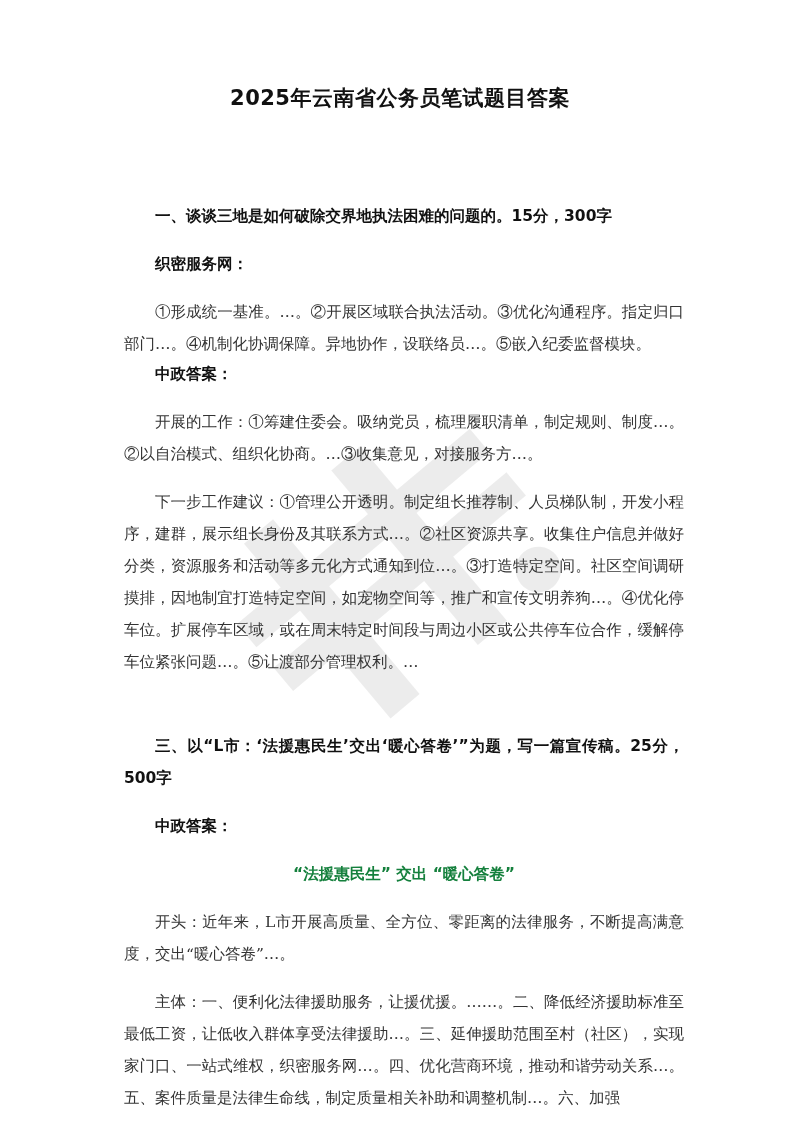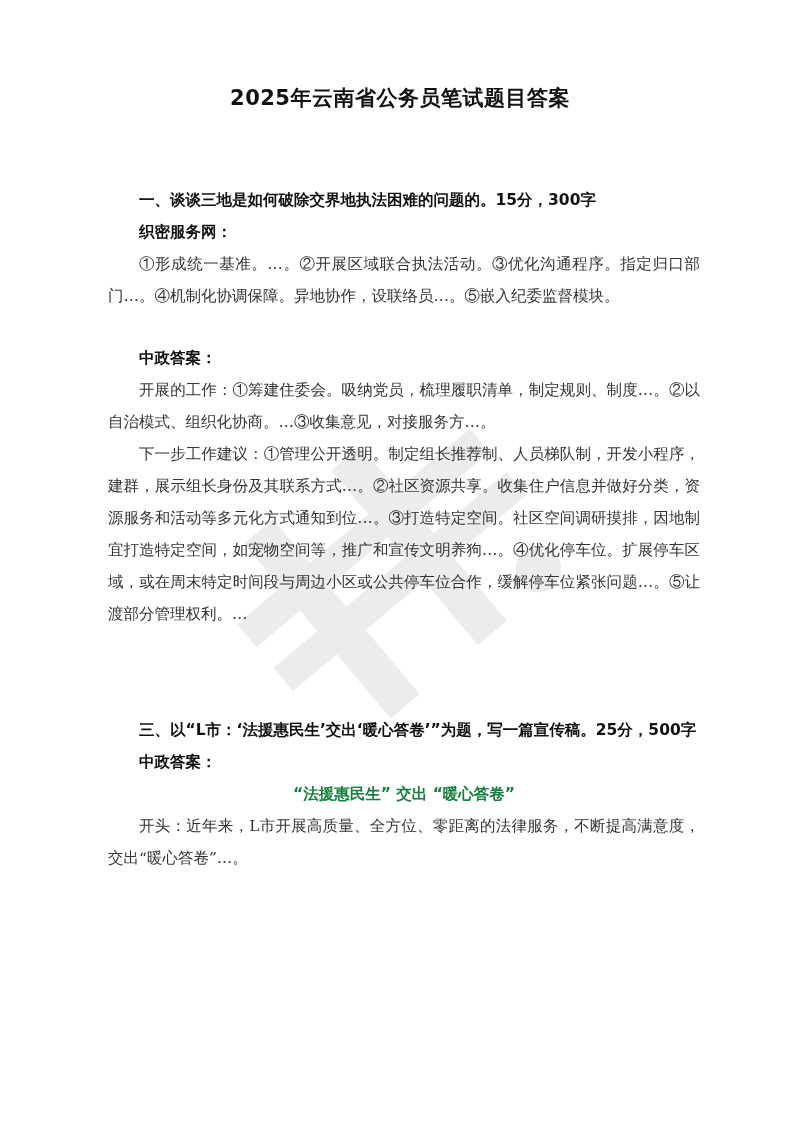--- a/index.html
+++ b/index.html
@@ -15,21 +15,21 @@
   .t2 { top: 138px; }
   .block { position: absolute; left: 108px; width: 592px; font-size: 15.5px;
            line-height: 32px; text-align: justify; }
   .q { font-family: "DejaVu Sans", "Liberation Sans", sans-serif; font-weight: bold;
        font-size: 15.5px; color: #111; text-indent: 2em; }
   .label { font-family: "DejaVu Sans", "Liberation Sans", sans-serif; font-weight: bold;
            text-indent: 2em; color: #111; }
   .para { text-indent: 2em; color: #333; }
   .center-title { text-align: center; font-family: "DejaVu Sans", "Liberation Sans", sans-serif;
                   font-weight: bold; color: #15803d; }
-  p { margin: 0; }
+  p { margin: 16px; }
 </style>
 </head>
 <body>
 
 <div class="page">
 
   <svg class="watermark" viewBox="0 0 100 100">
     <g transform="rotate(-40 50 50)" fill="#000">
       <rect x="10" y="35" width="80" height="8"></rect>
       <rect x="10" y="50" width="80" height="8"></rect>
@@ -51,15 +51,16 @@
     <p class="label">中政答案：</p>
     <p class="para">开展的工作：①筹建住委会。吸纳党员，梳理履职清单，制定规则、制度…。②以自治模式、组织化协商。…③收集意见，对接服务方…。</p>
     <p class="para">下一步工作建议：①管理公开透明。制定组长推荐制、人员梯队制，开发小程序，建群，展示组长身份及其联系方式…。②社区资源共享。收集住户信息并做好分类，资源服务和活动等多元化方式通知到位…。③打造特定空间。社区空间调研摸排，因地制宜打造特定空间，如宠物空间等，推广和宣传文明养狗…。④优化停车位。扩展停车区域，或在周末特定时间段与周边小区或公共停车位合作，缓解停车位紧张问题…。⑤让渡部分管理权利。…</p>
   </div>
 
   <div class="block" style="top:714px;">
     <p class="q">三、以“L市：‘法援惠民生’交出‘暖心答卷’”为题，写一篇宣传稿。25分，500字</p>
     <p class="label">中政答案：</p>
     <p class="center-title">“法援惠民生” 交出 “暖心答卷”</p>
     <p class="para">开头：近年来，L市开展高质量、全方位、零距离的法律服务，不断提高满意度，交出“暖心答卷”…。</p>
+    <p class="para">主体：一、便利化法律援助服务，让援优援。……。二、降低经济援助标准至最低工资，让低收入群体享受法律援助…。三、延伸援助范围至村（社区），实现家门口、一站式维权，织密服务网…。四、优化营商环境，推动和谐劳动关系…。五、案件质量是法律生命线，制定质量相关补助和调整机制…。六、加强</p>
   </div>
 
 </div>
 
 </body></html>

